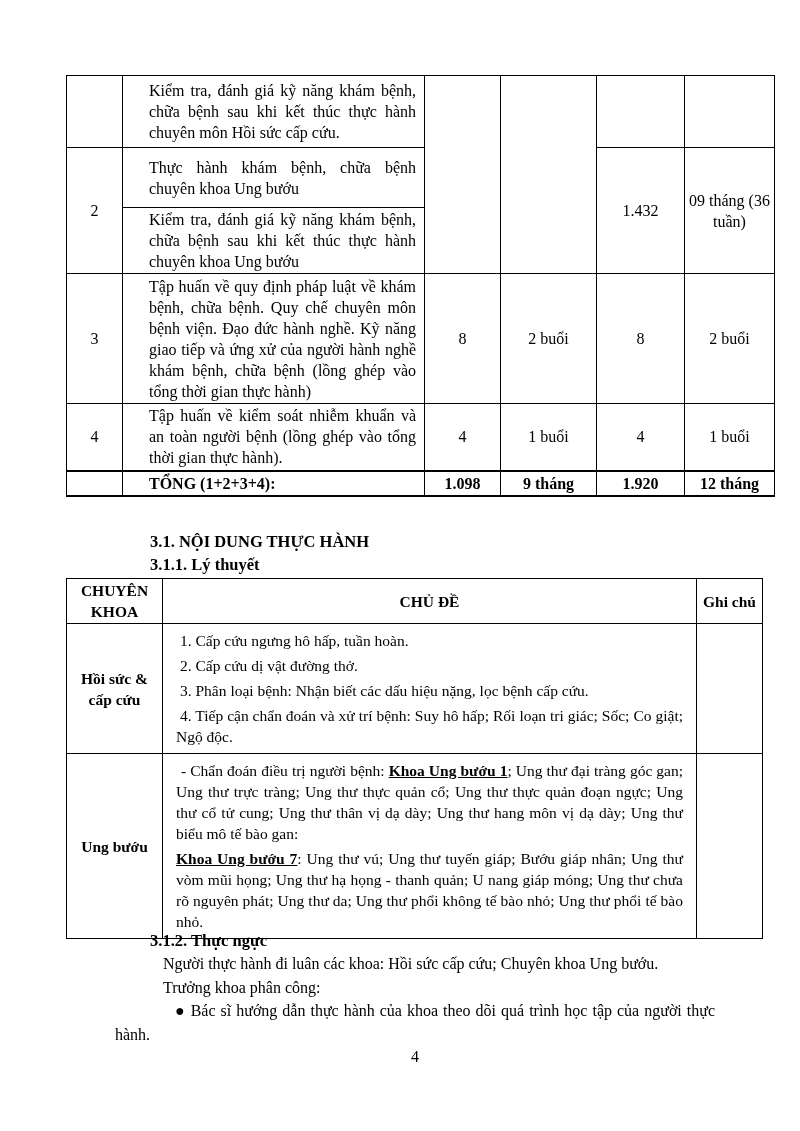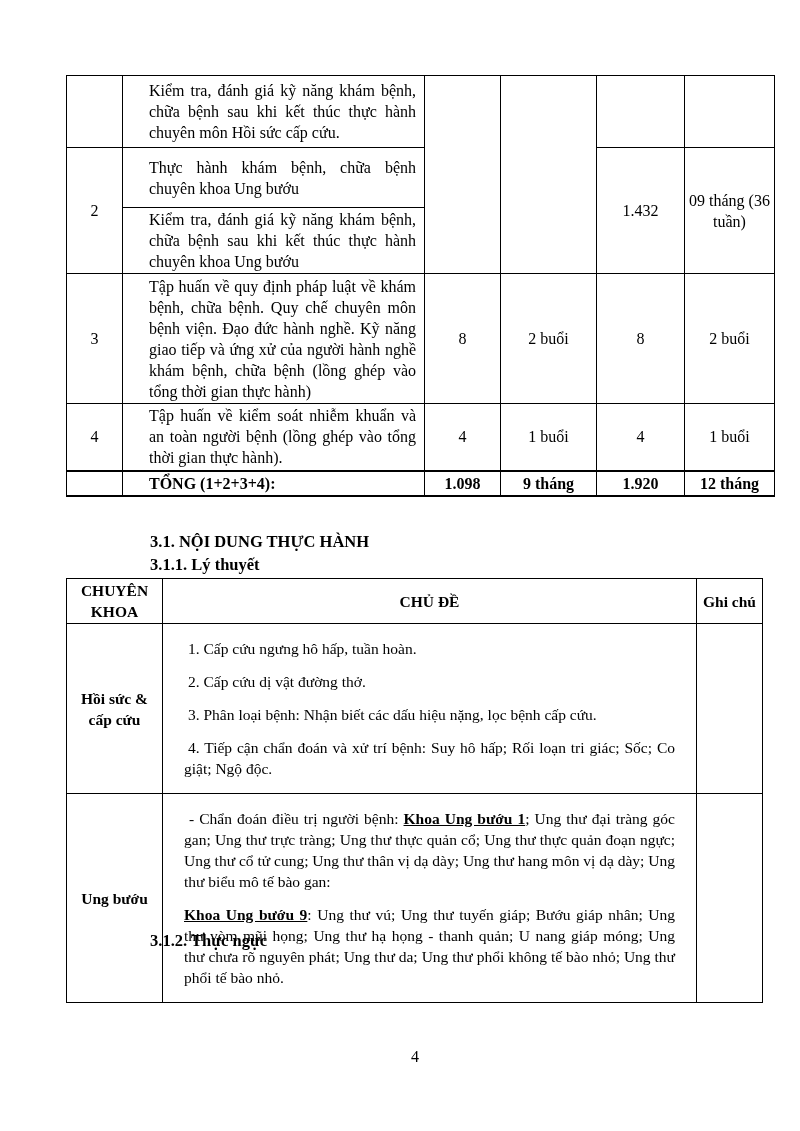--- a/index.html
+++ b/index.html
@@ -64,21 +64,21 @@
     border: 1px solid #000000;
     font-size: 15.5px;
     line-height: 21px;
     vertical-align: middle;
     padding: 1px 6px;
     overflow: hidden;
   }
   table.t2 td.hd { font-weight: bold; text-align: center; }
   table.t2 td.spec { font-weight: bold; text-align: center; padding: 1px 14px; }
   table.t2 td.content { text-align: justify; padding: 2px 9px 2px 9px; }
-  table.t2 td.content p { margin: 12px; }
+  table.t2 td.content p { margin: 4px; }
   table.t2 td.content p.topic { text-indent: 4px; }
   table.t2 td.content p.onc1 { text-indent: 5px; }
   .ku { font-weight: bold; text-decoration: underline; }
 
   
   .bodytext {
     position: absolute;
     left: 115px;
     top: 952px;
     width: 600px;
@@ -181,25 +181,30 @@
           <p class="topic">2. Cấp cứu dị vật đường thở.</p>
           <p class="topic">3. Phân loại bệnh: Nhận biết các dấu hiệu nặng, lọc bệnh cấp cứu.</p>
           <p class="topic">4. Tiếp cận chẩn đoán và xử trí bệnh: Suy hô hấp; Rối loạn tri giác; Sốc; Co giật; Ngộ độc.</p>
         </td>
         <td></td>
       </tr>
       <tr style="height:167px">
         <td class="spec">Ung bướu</td>
         <td class="content">
           <p class="onc1"><span>- Chẩn đoán điều trị người bệnh: </span><span class="ku">Khoa Ung bướu 1</span><span>; Ung thư đại tràng góc gan; Ung thư trực tràng; Ung thư thực quản cổ; Ung thư thực quản đoạn ngực; Ung thư cổ tử cung; Ung thư thân vị dạ dày; Ung thư hang môn vị dạ dày; Ung thư biểu mô tế bào gan:</span></p>
-          <p><span class="ku">Khoa Ung bướu 9</span><span>: Ung thư vú; Ung thư tuyến giáp; Bướu giáp nhân; Ung thư vòm mũi họng; Ung thư hạ họng - thanh quản; U nang giáp móng; Ung thư chưa rõ nguyên phát; Ung thư da; Ung thư phổi không tế bào nhỏ; Ung thư phổi tế bào nhỏ.</span></p>
+          <p><span class="ku">Khoa Ung bướu 7</span><span>: Ung thư vú; Ung thư tuyến giáp; Bướu giáp nhân; Ung thư vòm mũi họng; Ung thư hạ họng - thanh quản; U nang giáp móng; Ung thư chưa rõ nguyên phát; Ung thư da; Ung thư phổi không tế bào nhỏ; Ung thư phổi tế bào nhỏ.</span></p>
         </td>
         <td></td>
       </tr>
     </tbody>
   </table>
 
   <div id="h312" class="h">3.1.2. Thực ngực</div>
 
+  <div class="bodytext">
+    <p class="indent">Người thực hành đi luân các khoa: Hồi sức cấp cứu; Chuyên khoa Ung bướu.</p>
+    <p class="indent">Trưởng khoa phân công:</p>
+    <p class="bullet">● Bác sĩ hướng dẫn thực hành của khoa theo dõi quá trình học tập của người thực hành.</p>
+  </div>
 
   <div class="pagenum">4</div>
 
 </div>
 
 </body></html>

